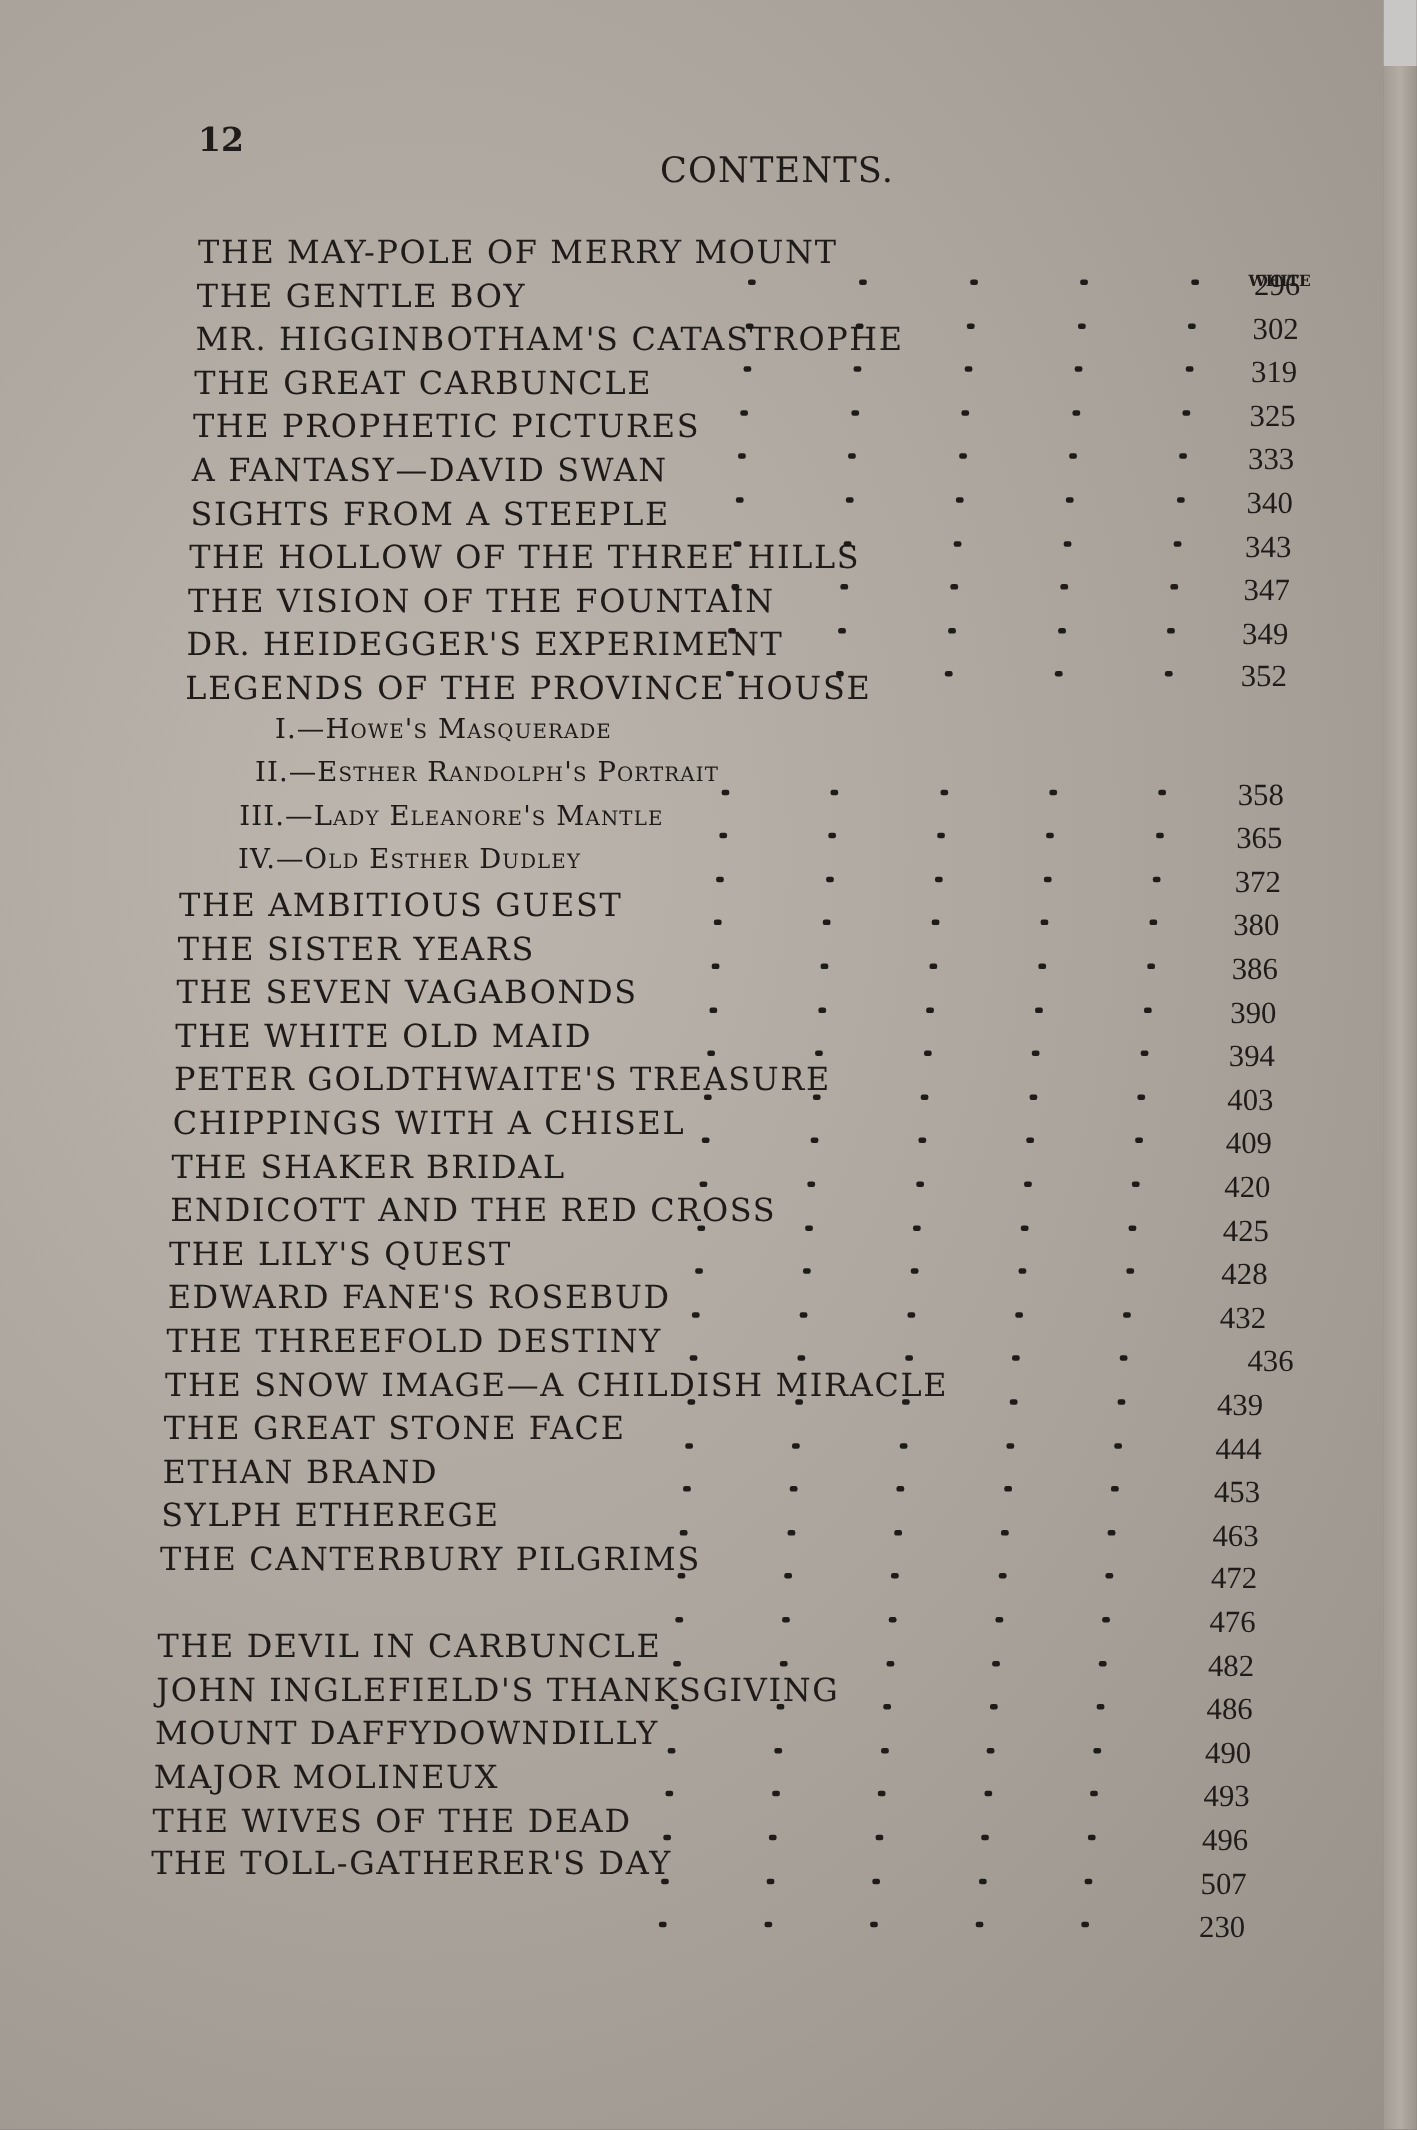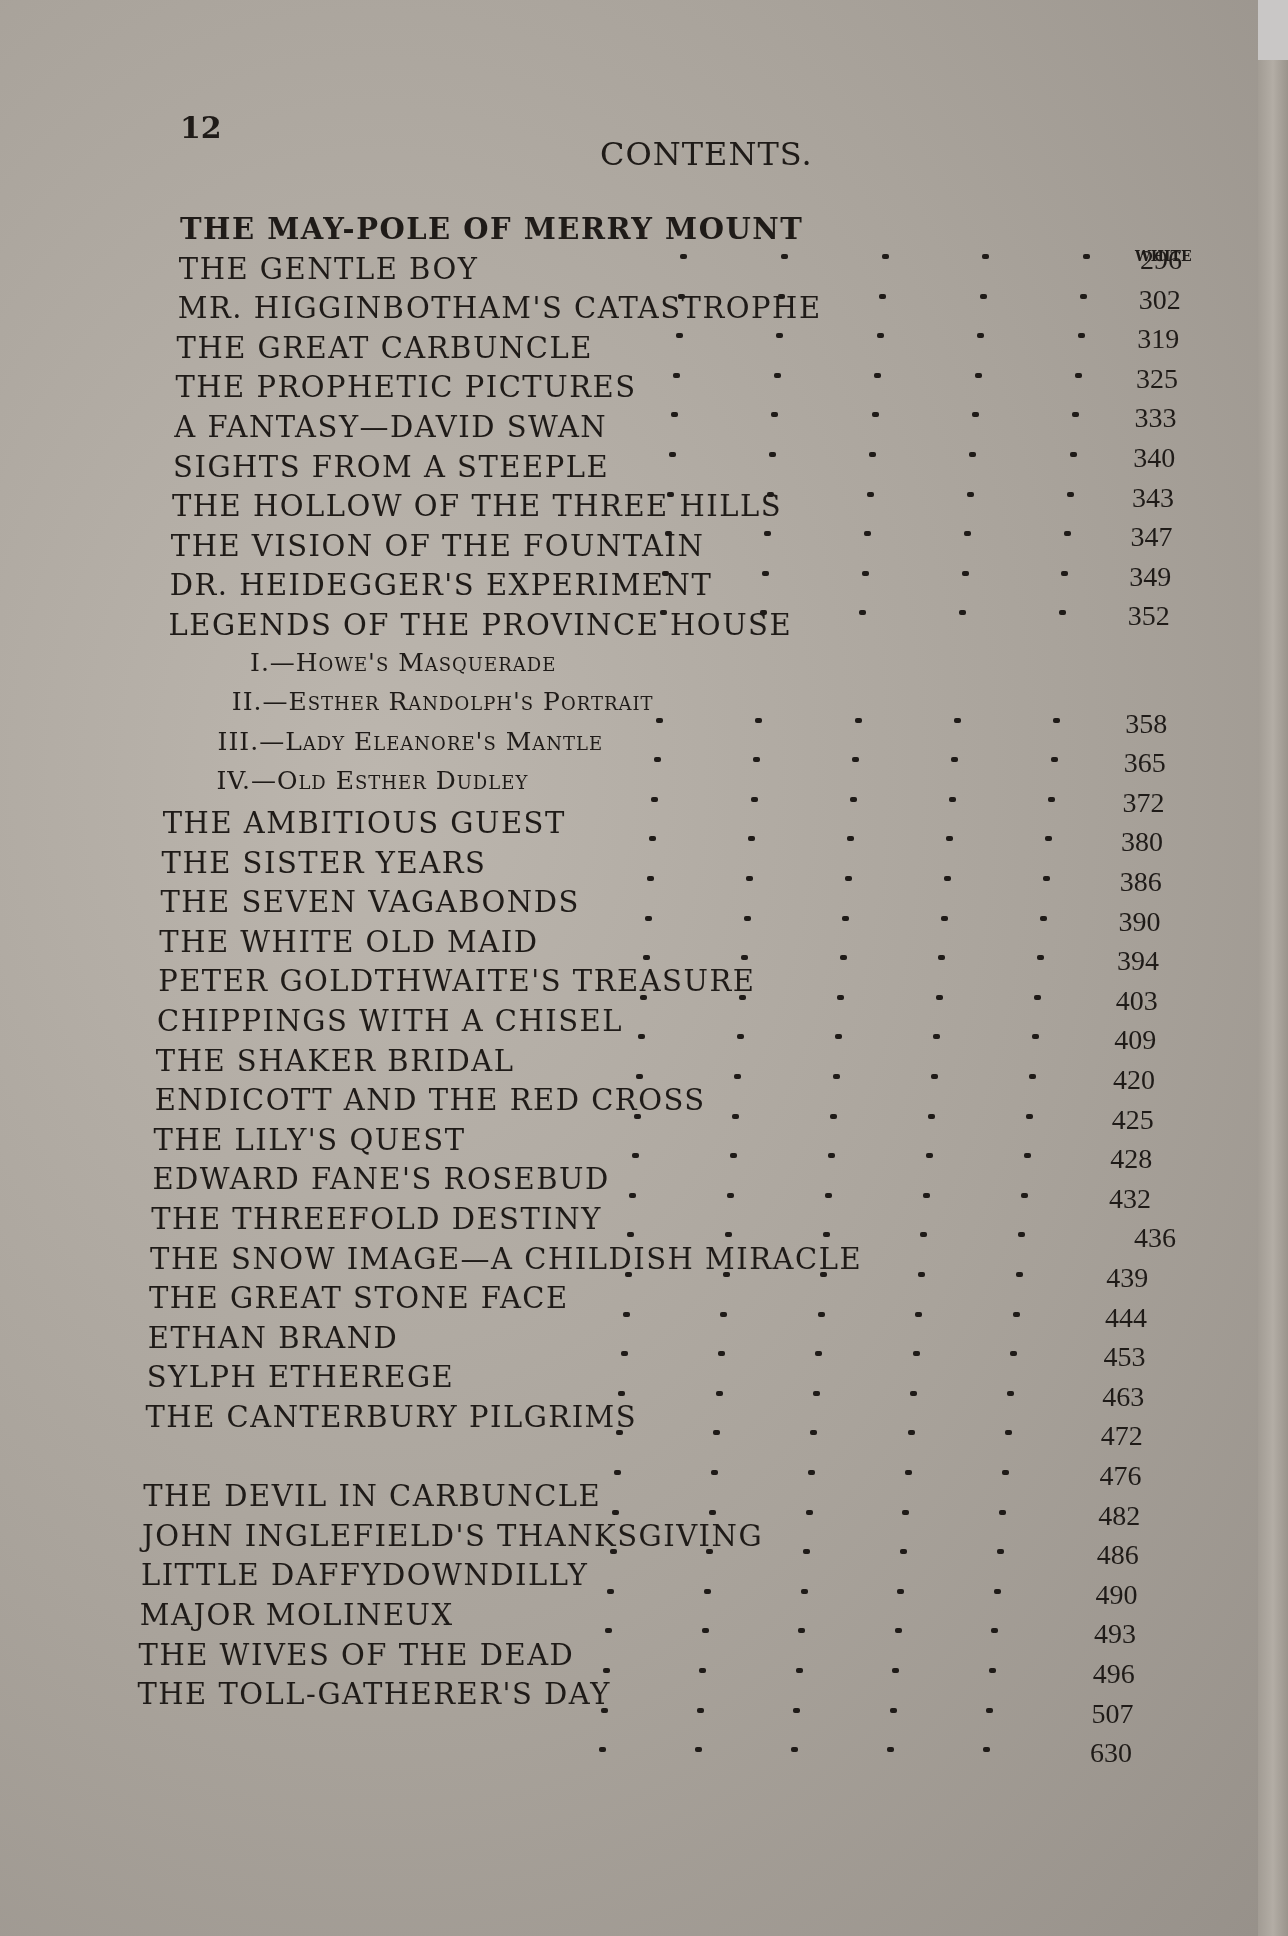--- a/index.html
+++ b/index.html
@@ -51,21 +51,21 @@
 </head>
 <body>
 
 <div class="top-bg"></div>
 <div class="cover-corner"></div>
 <div class="page">
   <div class="folio ink">12</div>
   <div class="running-head ink">CONTENTS.</div>
   <div class="page-label ink">WHITE</div>
   <div class="toc" id="toc">
-      <div class="row ink" style="top: 212px; left: 180px; font-weight: bold;">THE MAY-POLE OF MERRY MOUNT</div>
+      <div class="row ink" style="top: 212px; left: 180px;">THE MAY-POLE OF MERRY MOUNT</div>
       <div class="pg ink" style="top: 244px; left: 1140px;">296</div>
       <div class="dots" style="top: 254px; left: 680px; width: 410px;">
         <span class="dot"></span>
         <span class="dot"></span>
         <span class="dot"></span>
         <span class="dot"></span>
         <span class="dot"></span>
       </div>
       <div class="row ink" style="top: 251.6px; left: 178.85px;">THE GENTLE BOY</div>
       <div class="pg ink" style="top: 283.6px; left: 1138.65px;">302</div>
@@ -348,21 +348,21 @@
       </div>
       <div class="row ink" style="top: 1518.8px; left: 142.05px;">JOHN INGLEFIELD'S THANKSGIVING</div>
       <div class="pg ink" style="top: 1578.8px; left: 1095.45px;">490</div>
       <div class="dots" style="top: 1588.8px; left: 607.4px; width: 393.5px;">
         <span class="dot"></span>
         <span class="dot"></span>
         <span class="dot"></span>
         <span class="dot"></span>
         <span class="dot"></span>
       </div>
-      <div class="row ink" style="top: 1558.4px; left: 140.9px;">LITTLE DAFFYDOWNDILLY</div>
+      <div class="row ink" style="top: 1558.4px; left: 140.9px;">MOUNT DAFFYDOWNDILLY</div>
       <div class="pg ink" style="top: 1618.4px; left: 1094.1px;">493</div>
       <div class="dots" style="top: 1628.4px; left: 605.2px; width: 393px;">
         <span class="dot"></span>
         <span class="dot"></span>
         <span class="dot"></span>
         <span class="dot"></span>
         <span class="dot"></span>
       </div>
       <div class="row ink" style="top: 1598px; left: 139.75px;">MAJOR MOLINEUX</div>
       <div class="pg ink" style="top: 1658px; left: 1092.75px;">496</div>
@@ -376,21 +376,21 @@
       <div class="row ink" style="top: 1637.6px; left: 138.6px;">THE WIVES OF THE DEAD</div>
       <div class="pg ink" style="top: 1697.6px; left: 1091.4px;">507</div>
       <div class="dots" style="top: 1707.6px; left: 600.8px; width: 392px;">
         <span class="dot"></span>
         <span class="dot"></span>
         <span class="dot"></span>
         <span class="dot"></span>
         <span class="dot"></span>
       </div>
       <div class="row ink" style="top: 1677.2px; left: 137.45px;">THE TOLL-GATHERER'S DAY</div>
-      <div class="pg ink" style="top: 1737.2px; left: 1090.05px;">630</div>
+      <div class="pg ink" style="top: 1737.2px; left: 1090.05px;">230</div>
       <div class="dots" style="top: 1747.2px; left: 598.6px; width: 391.5px;">
         <span class="dot"></span>
         <span class="dot"></span>
         <span class="dot"></span>
         <span class="dot"></span>
         <span class="dot"></span>
       </div>
     </div>
 </div>
 <div class="page-edge"></div>

